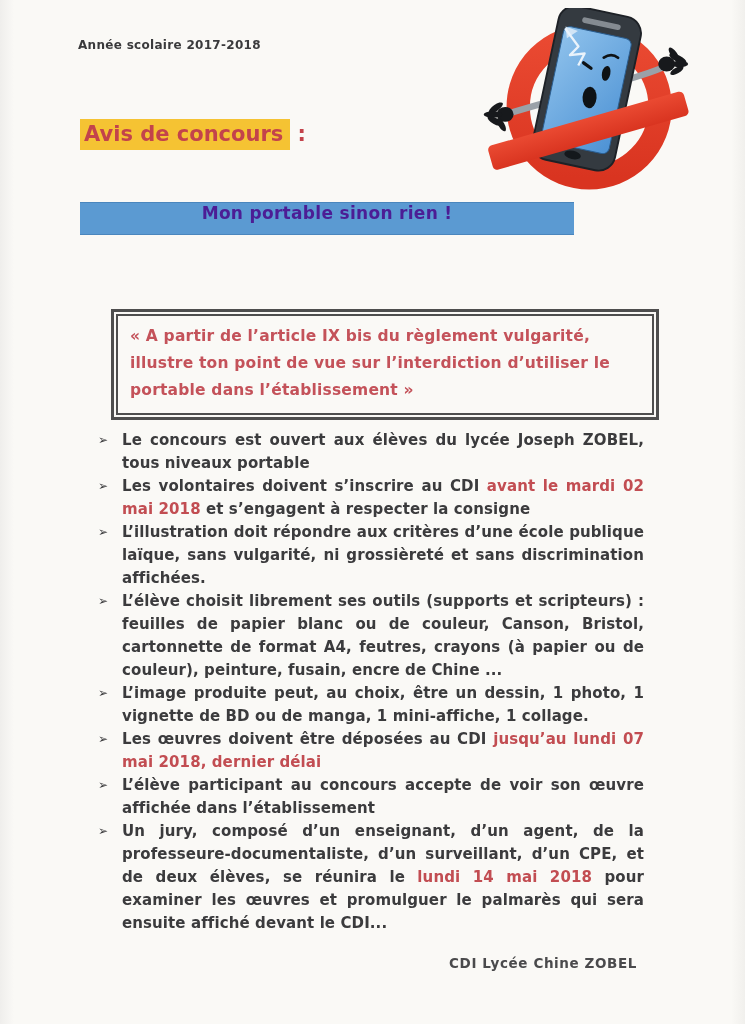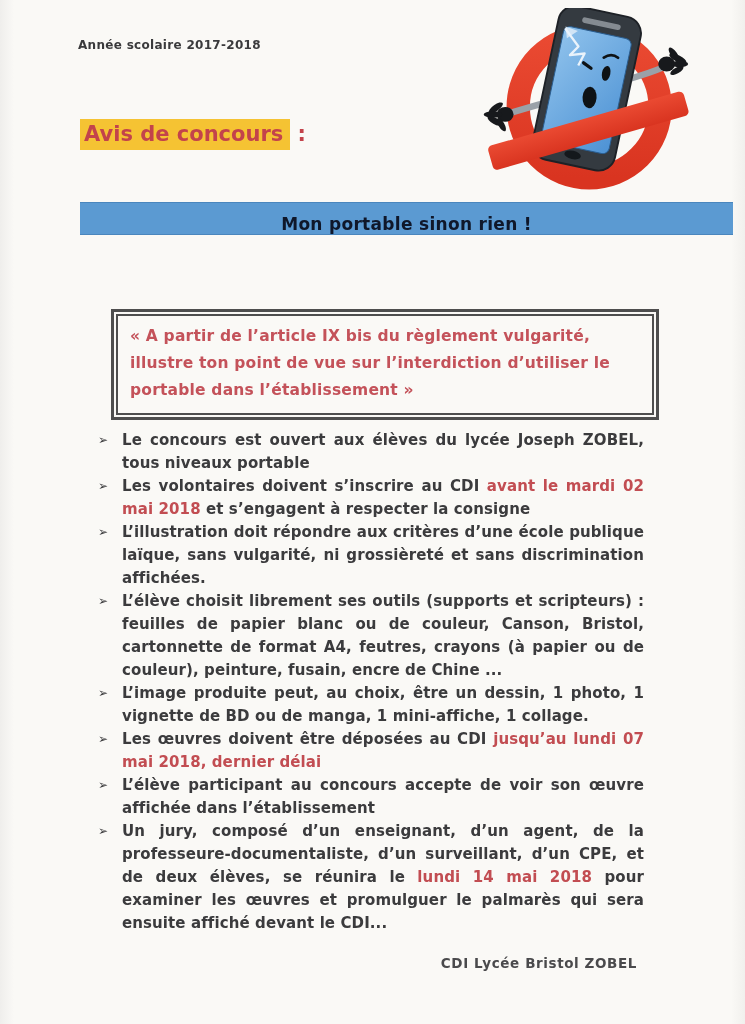--- a/index.html
+++ b/index.html
@@ -13,24 +13,24 @@
   }
   .school-year{
     position:absolute;left:78px;top:38px;
     font-size:12px;font-weight:700;color:#3a3a3c;letter-spacing:.3px;
   }
   .illustration{position:absolute;left:477px;top:8px;}
   .notice-line{position:absolute;left:80px;top:122px;font-size:21px;font-weight:700;color:#c3434b;}
   .notice-hl{background:#f5c333;padding:3px 7px 4px 4px;}
   .notice-colon{white-space:pre;}
   .banner{
-    position:absolute;left:80px;top:202px;width:653px;height:31px;
+    position:absolute;left:80px;top:202px;width:494px;height:31px;
     background:#5b9ad2;border-top:1px solid #4a86bd;border-bottom:1px solid #4a86bd;
-    display:flex;align-items:flex-end;justify-content:center;
-    font-size:17px;font-weight:700;color:#0f172a;letter-spacing:.3px;
+    display:flex;align-items:flex-start;justify-content:center;
+    font-size:17px;font-weight:700;color:#4c1d95;letter-spacing:.3px;
   }
   .subtitle{
     position:absolute;left:80px;top:250px;width:557px;text-align:center;
     font-size:17.5px;font-weight:700;color:#4a90d5;letter-spacing:.3px;
   }
   .quote-box{
     position:absolute;left:116px;top:314px;width:510px;
     border:2px solid #4e4e4e;outline:3px solid #4e4e4e;outline-offset:2px;
     background:#faf9f6;
     padding:7px 12px 9px 12px;
@@ -148,15 +148,15 @@
       <li>
         <span class="marker">➢</span>
         <span class="content"><span class="seg-dark">L’élève participant au concours accepte de voir son œuvre affichée dans l’établissement</span></span>
       </li>
       <li>
         <span class="marker">➢</span>
         <span class="content"><span class="seg-dark">Un jury, composé d’un enseignant, d’un agent, de la professeure-documentaliste, d’un surveillant, d’un CPE, et de deux élèves, se réunira le </span><span class="seg-red">lundi 14 mai 2018</span><span class="seg-dark"> pour examiner les œuvres et promulguer le palmarès qui sera ensuite affiché devant le CDI...</span></span>
       </li>
     </ul>
 
-  <div class="footer">CDI Lycée Bristol ZOBEL</div>
+  <div class="footer">CDI Lycée Chine ZOBEL</div>
 
 </div>
 
 </body></html>

